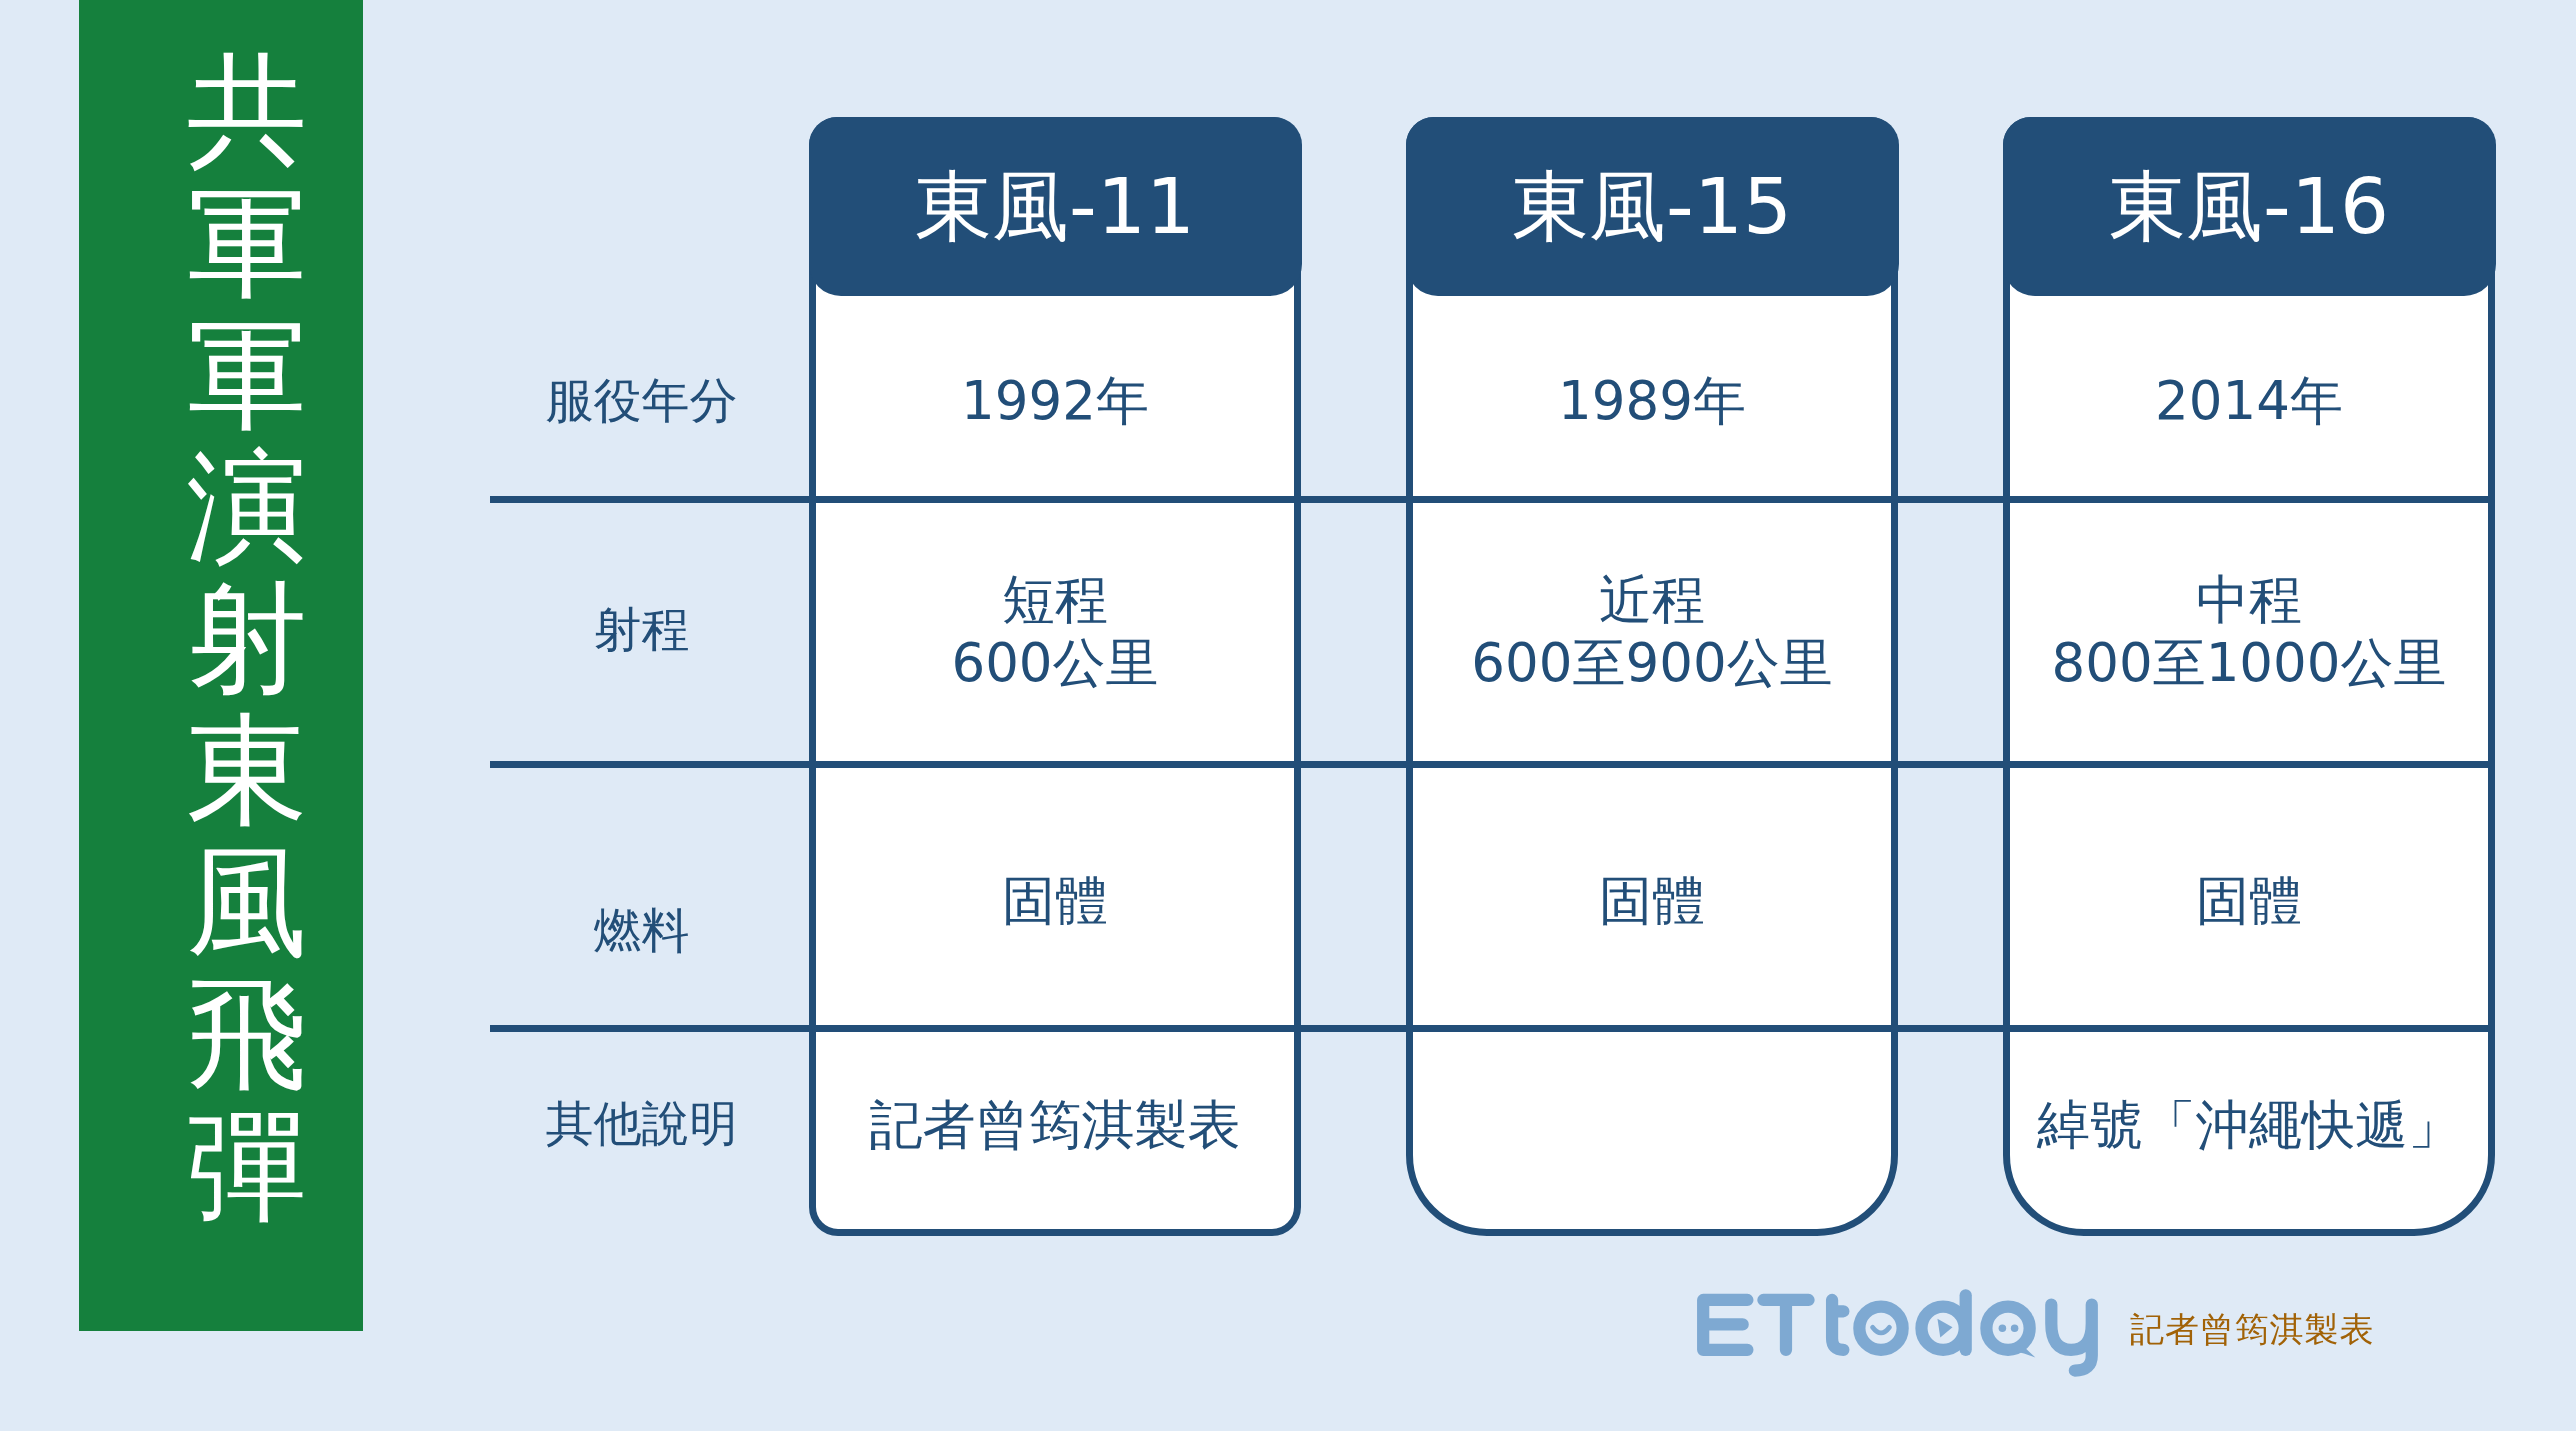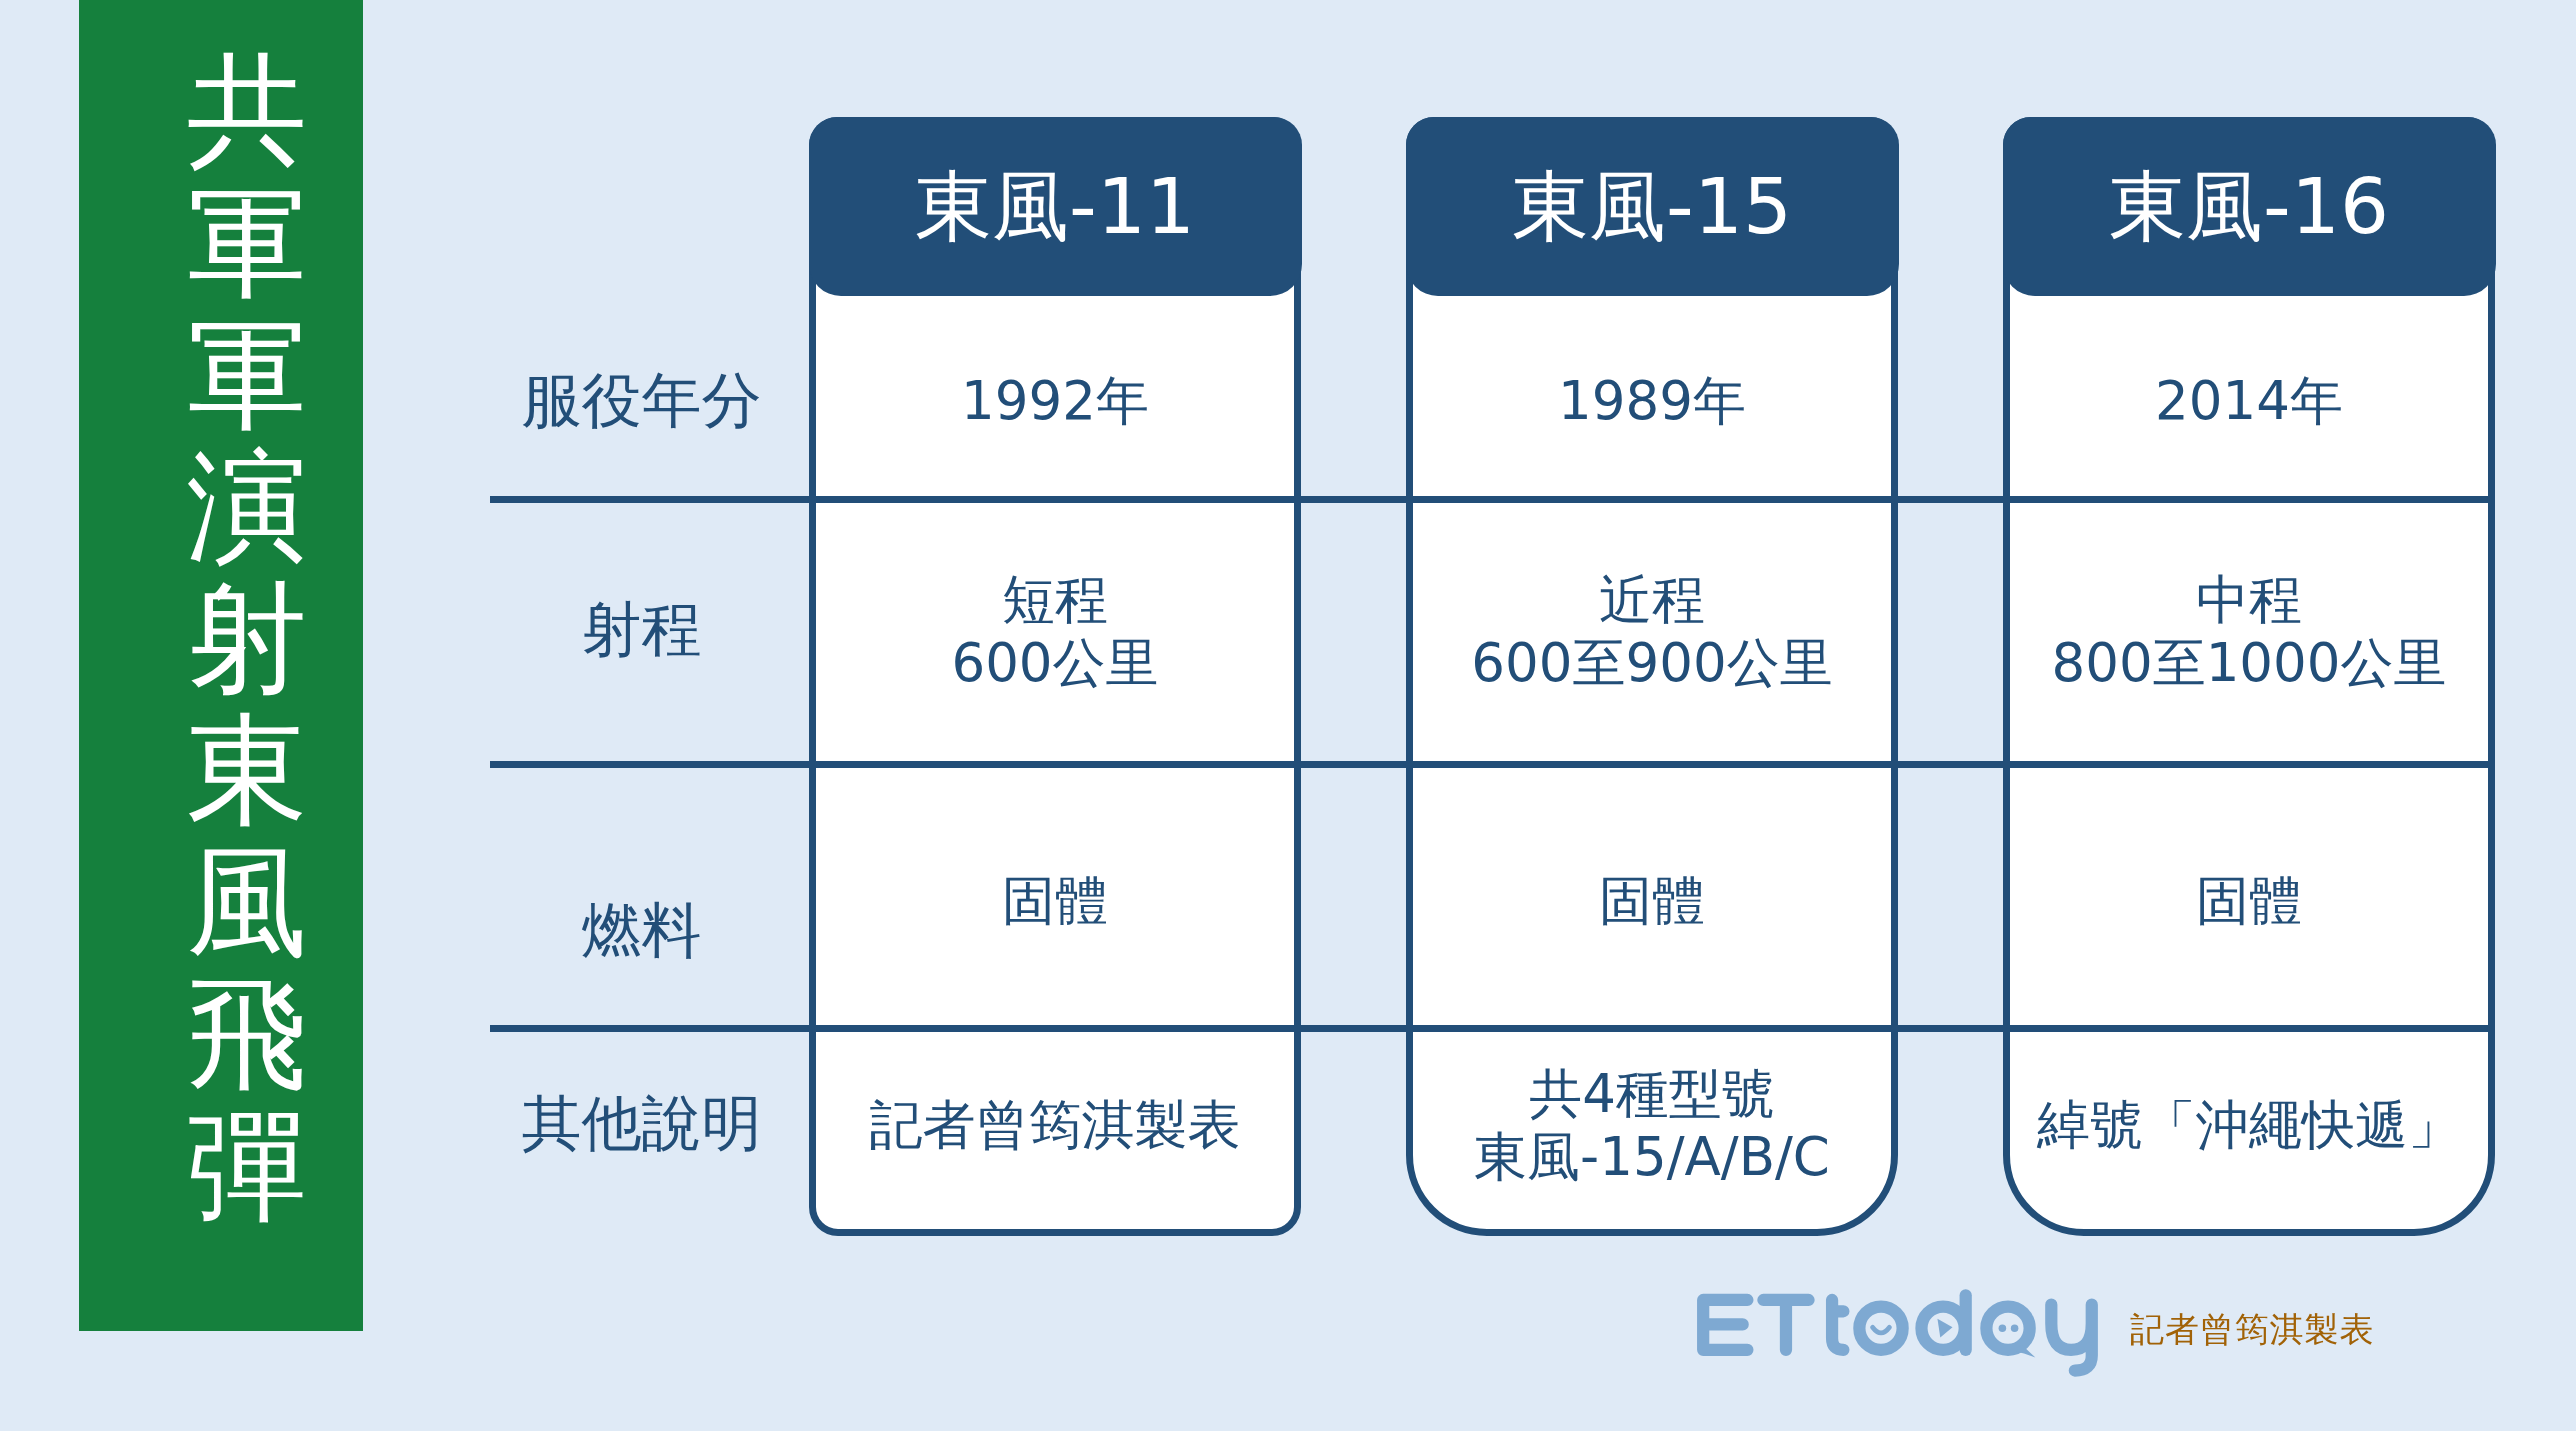--- a/index.html
+++ b/index.html
@@ -12,21 +12,21 @@
     position: absolute; left: 79px; top: 0; width: 284px; height: 1331px;
     background: #15803d;
   }
   .sidebar-title {
     position: absolute; left: 102px; top: 45px; width: 132px;
     font-size: 121px; line-height: 132px; color: #ffffff;
     text-align: center; word-break: break-all; font-weight: 500;
   }
   .row-label {
     position: absolute; left: 491px; width: 301px; height: 75px;
-    text-align: center; font-size: 60px; line-height: 75px;
+    text-align: center; font-size: 48px; line-height: 75px;
     color: #224e78; font-weight: 500; white-space: nowrap;
   }
   .row-label.r1 { top: 363px; }
   .row-label.r2 { top: 592px; }
   .row-label.r3 { top: 862px; margin-top: 31px; }
   .row-label.r4 { top: 1086px; }
 
   .card {
     position: absolute; top: 117px; width: 492px; height: 1119px;
     box-sizing: border-box; border: 7.5px solid #224e78;
@@ -106,24 +106,20 @@
   <div class="cell cell-year">
     <span>1989年</span>
   </div>
   <div class="cell cell-range">
     <span>近程</span>
     <span>600至900公里</span>
   </div>
   <div class="cell cell-fuel">
     <span>固體</span>
   </div>
-  <div class="cell cell-notes">
-    <span>共4種型號</span>
-    <span>東風-15/A/B/C</span>
-  </div>
 </div>
 
 <div class="card c3">
   <div class="card-header">東風-16</div>
   <div class="cell cell-year">
     <span>2014年</span>
   </div>
   <div class="cell cell-range">
     <span>中程</span>
     <span>800至1000公里</span>

